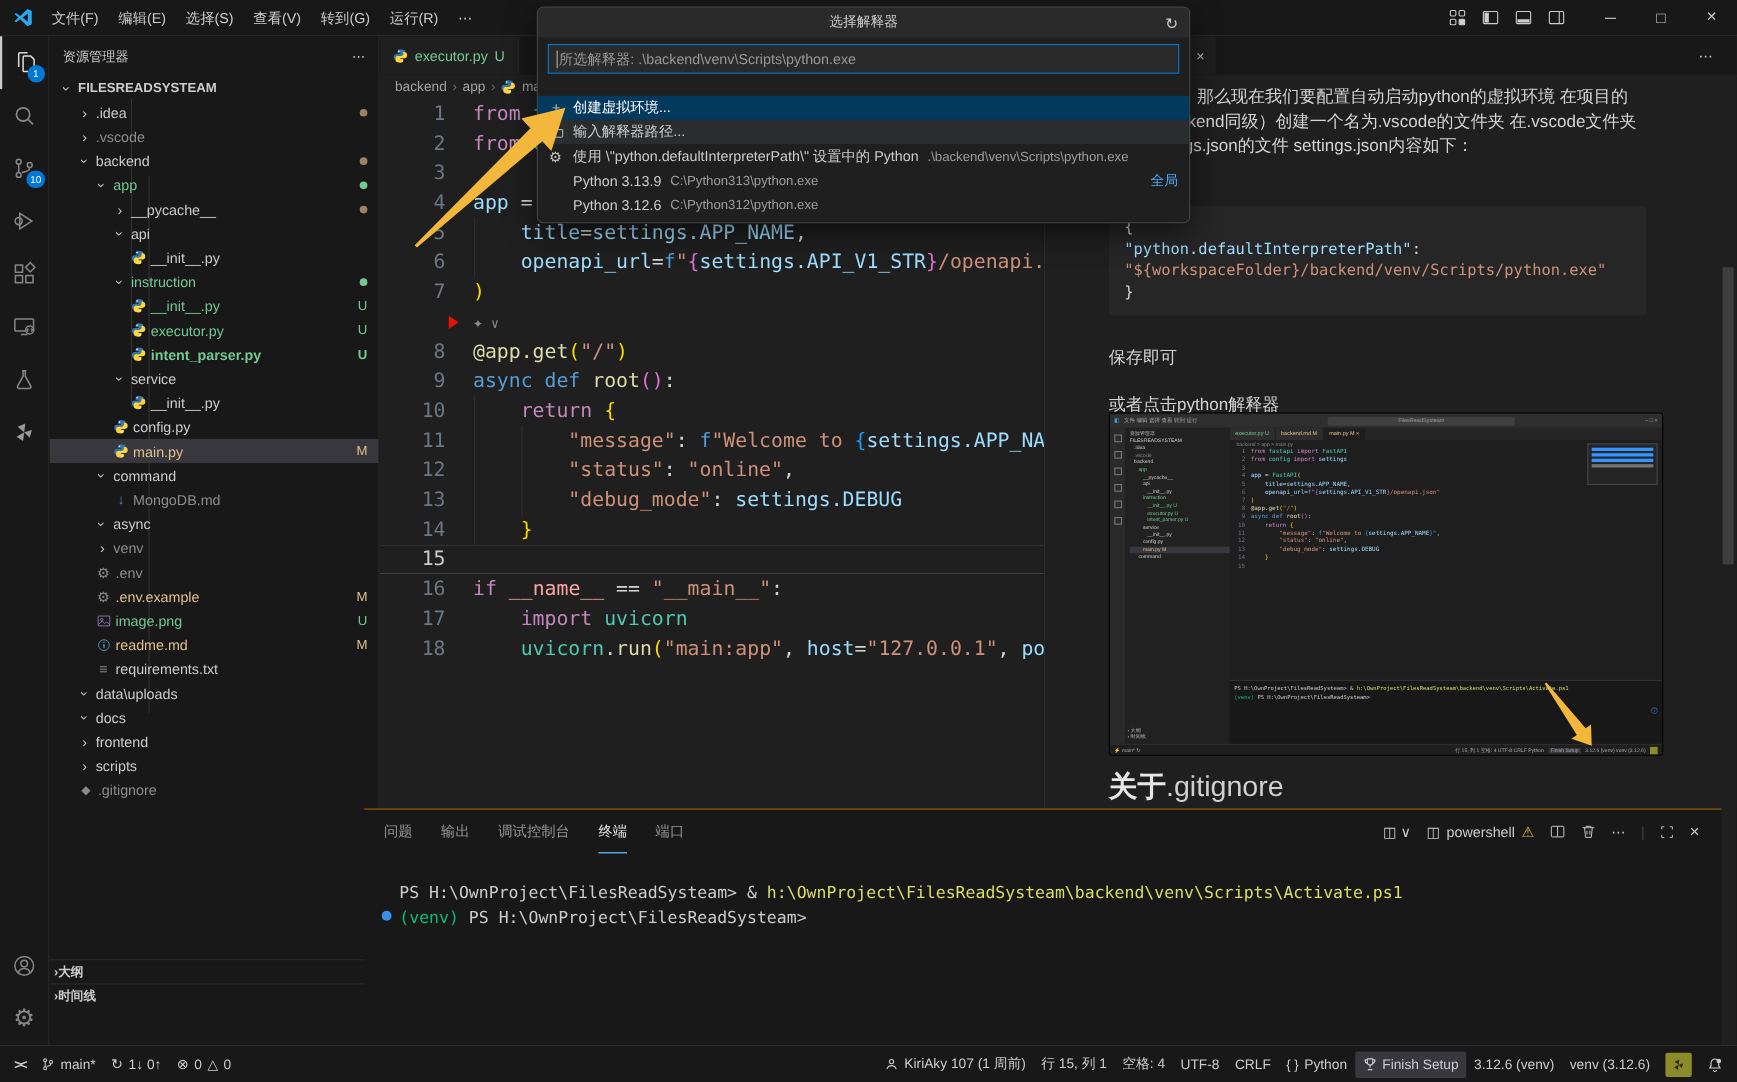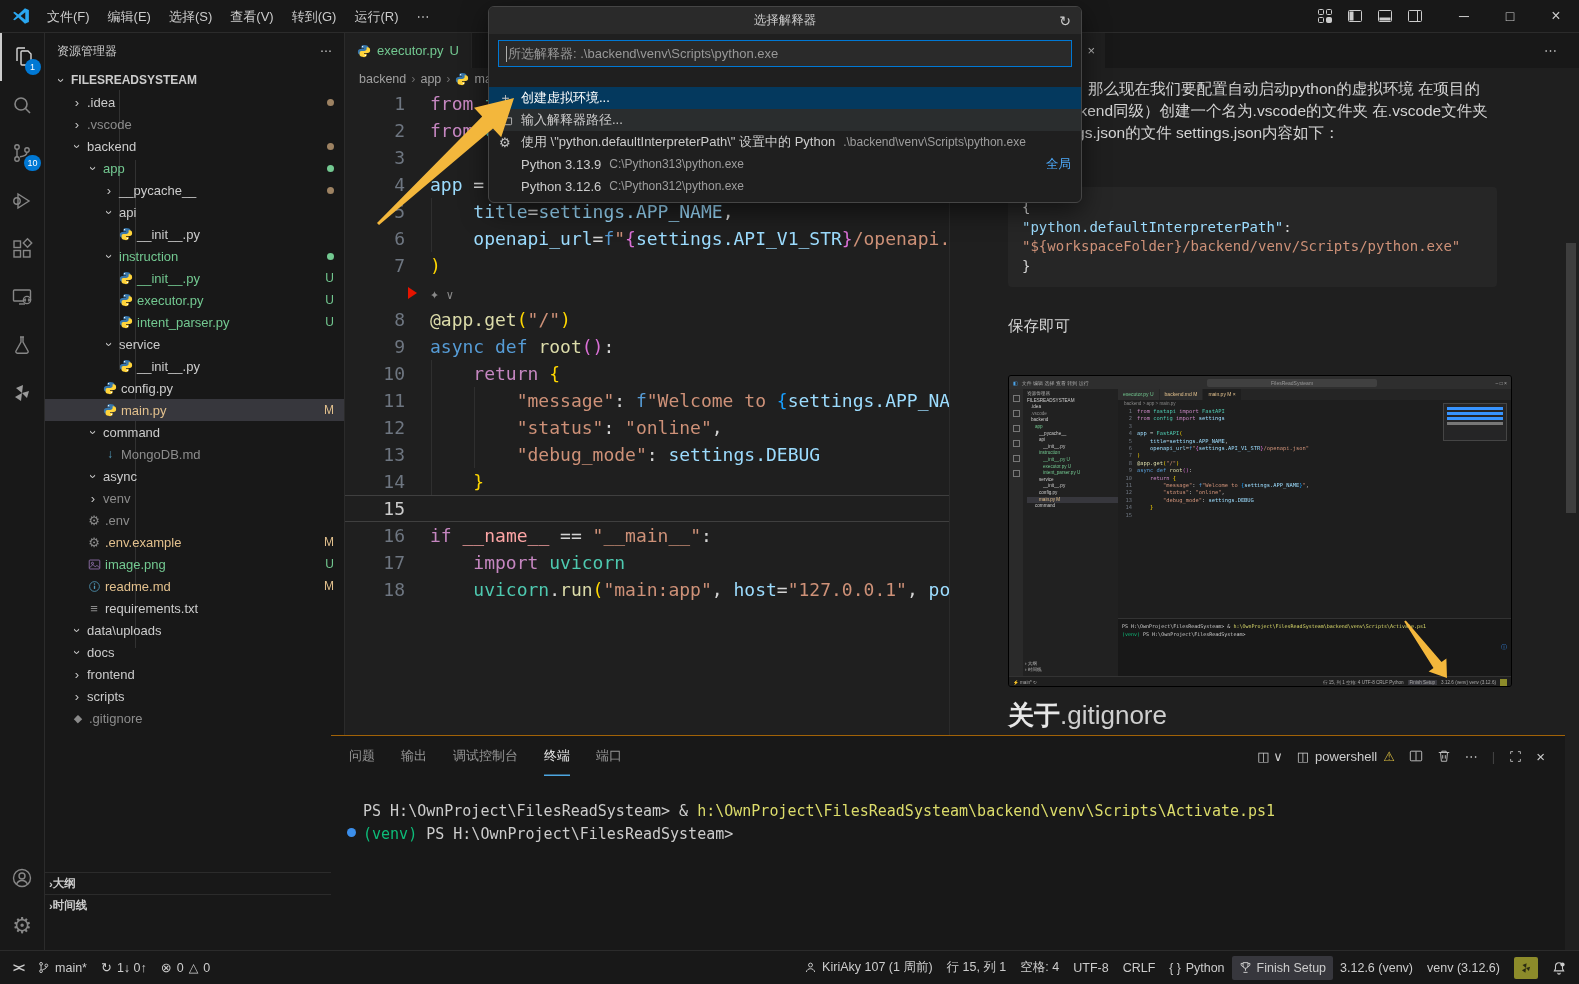--- a/index.html
+++ b/index.html
@@ -341,21 +341,21 @@
               <path fill="#FFD43B" d="M8.1 15c2.2 0 2.9-1 2.9-2.3V11H8v-.8h4.2c1.6 0 2.8-1.2 2.8-3.2 0-2-1.2-3.2-2.8-3.2H11v1.7C11 7.1 9.8 8 8.1 8H5c-1.3 0-2 .8-2 2v2.7C3 14 5.2 15 8.1 15z"></path>
               <circle cx="6.4" cy="3" r=".8" fill="#fff"></circle>
               <circle cx="9.6" cy="13" r=".8" fill="#fff"></circle>
             </svg>
           </span>
           <span class="lbl c-green">executor.py</span>
           <span class="rt">
             <span class="c-green">U</span>
           </span>
         </div>
-        <div class="tree-row" style="padding-left: 72px;">
+        <div class="tree-row" style="padding-left: 72px; font-weight: bold;">
           <span class="ficon">
             <svg width="14" height="14" viewBox="0 0 16 16">
               <path fill="#3776AB" d="M7.9 1C5.7 1 5 2 5 3.3V5h3v.8H3.8C2.2 5.8 1 7 1 9c0 2 1.2 3.2 2.8 3.2H5v-1.7C5 8.9 6.2 8 7.9 8H11c1.3 0 2-.8 2-2V3.3C13 2 10.8 1 7.9 1z"></path>
               <path fill="#FFD43B" d="M8.1 15c2.2 0 2.9-1 2.9-2.3V11H8v-.8h4.2c1.6 0 2.8-1.2 2.8-3.2 0-2-1.2-3.2-2.8-3.2H11v1.7C11 7.1 9.8 8 8.1 8H5c-1.3 0-2 .8-2 2v2.7C3 14 5.2 15 8.1 15z"></path>
               <circle cx="6.4" cy="3" r=".8" fill="#fff"></circle>
               <circle cx="9.6" cy="13" r=".8" fill="#fff"></circle>
             </svg>
           </span>
           <span class="lbl c-green">intent_parser.py</span>
           <span class="rt">
@@ -568,20 +568,21 @@
       <span class="more">⋯</span>
     </div>
     <div style="position:relative; height:667px;">
       <div id="md-para1">
           <div class="md-line" style="top: 10px;">是vscode，那么现在我们要配置自动启动python的虚拟环境 在项目的</div>
           <div class="md-line" style="top: 32px;">（即与backend同级）创建一个名为.vscode的文件夹 在.vscode文件夹</div>
           <div class="md-line" style="top: 54px;">名为settings.json的文件 settings.json内容如下：</div>
         </div>
       <div id="md-codeblock" class="abs mono"><div><span style="color: rgb(212, 212, 212);">{</span></div><div><span style="color: rgb(156, 220, 254);">"python.defaultInterpreterPath"</span><span style="color: rgb(212, 212, 212);">:</span></div><div><span style="color: rgb(206, 145, 120);">"${workspaceFolder}/backend/venv/Scripts/python.exe"</span></div><div><span style="color: rgb(212, 212, 212);">}</span></div></div>
       <div class="md-line" style="top:247px">保存即可</div>
+      <div class="md-line" style="top:290px">或者点击python解释器</div>
 
       <div id="mini" class="abs">
         <div id="m-tb">
             <span style="color:#4aa3e8">◧</span>
             <span>文件 编辑 选择 查看 转到 运行</span>
             <span id="m-search">FilesReadSysteam</span>
             <span>– □ ×</span>
           </div>
         <div id="m-body">
           <div id="m-act">

